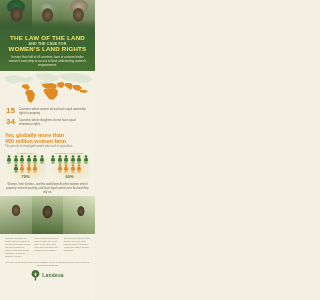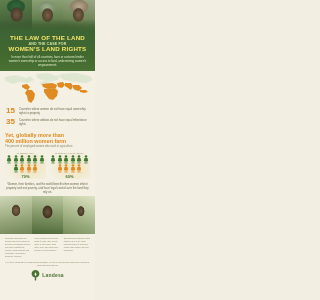--- a/index.html
+++ b/index.html
@@ -136,22 +136,22 @@
       </g>
     </svg>
   </div>
 
   <div class="stats">
     <div class="stat">
       <div class="stat-num">15</div>
       <div class="stat-txt">Countries where women do not have equal ownership rights to property</div>
     </div>
     <div class="stat">
-      <div class="stat-num">35</div>
-      <div class="stat-txt">Countries where widows do not have equal inheritance rights</div>
+      <div class="stat-num">34</div>
+      <div class="stat-txt">Countries where daughters do not have equal inheritance rights</div>
     </div>
   </div>
 
   <div class="farm">
     <h2>
       <span>Yet, globally more than</span><br>
       <span>400 million women farm</span>
     </h2>
     <div class="sub">The percent of employed women who work in agriculture</div>
 

